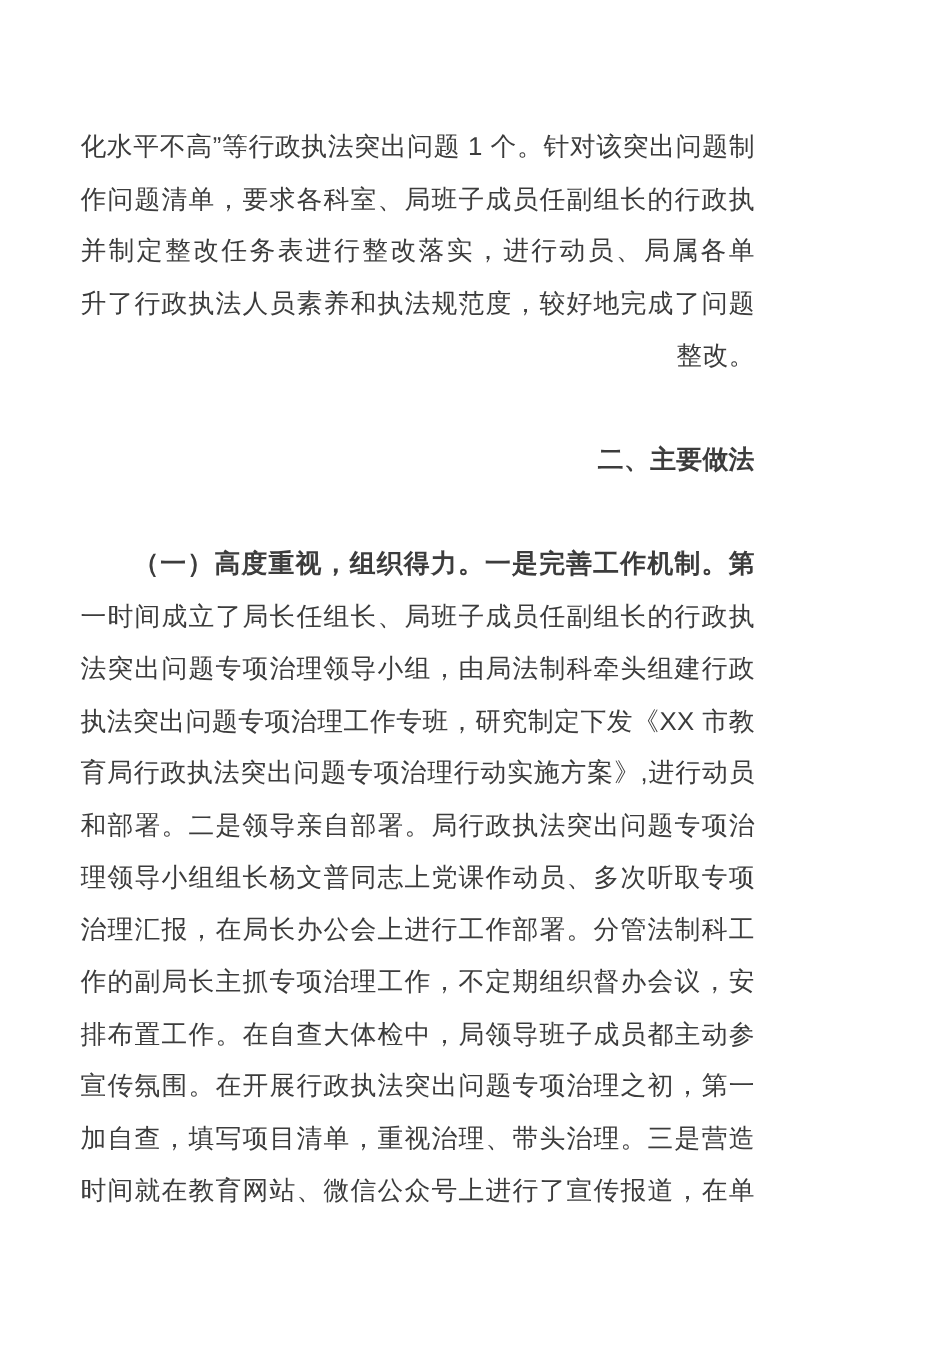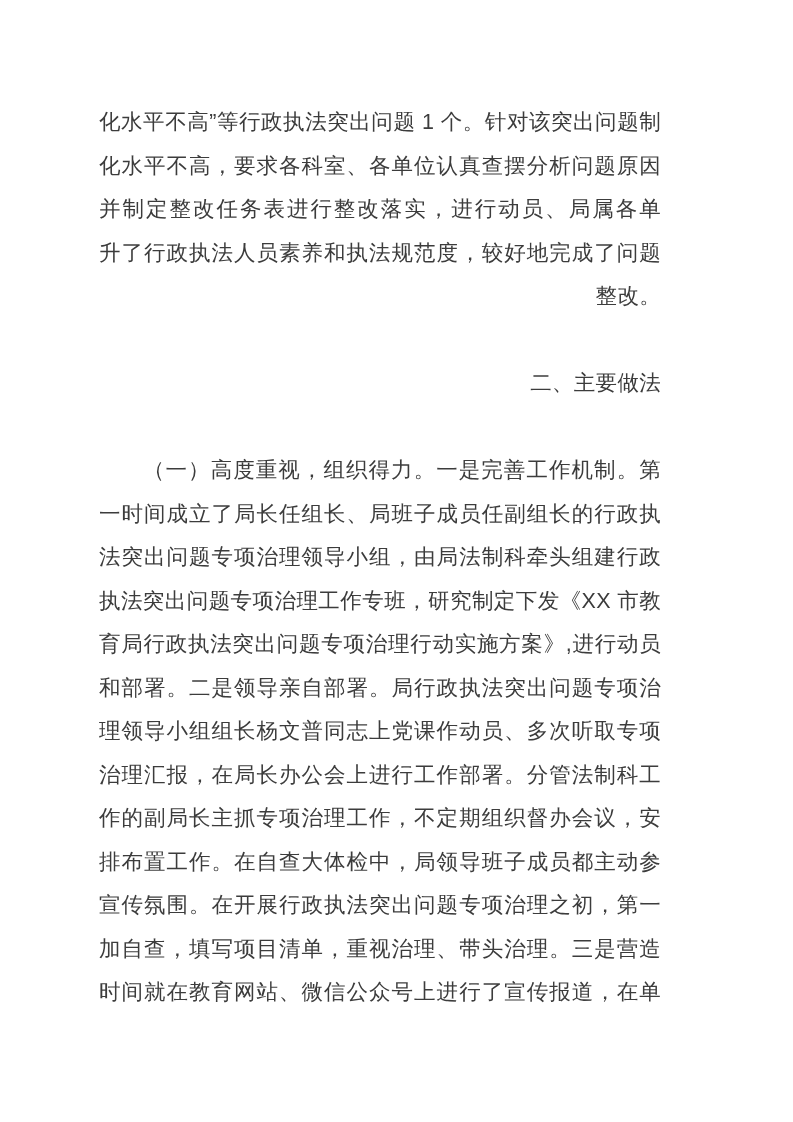--- a/index.html
+++ b/index.html
@@ -10,21 +10,21 @@
   body {
     width: 793px;
     height: 1122px;
     overflow: hidden;
   }
   .page {
     box-sizing: border-box;
     width: 793px;
     height: 1122px;
     background: #ffffff;
-    padding: 101px 116px 0 99px;
+    padding: 101px 116px 0 67px;
     font-family: "Liberation Sans", "DejaVu Sans", sans-serif;
     font-size: 21.5px;
     color: #3c3c3c;
     font-weight: 400;
   }
   .doc-body {
     width: 562px;
   }
   .line {
     height: 43.5px;
@@ -34,32 +34,33 @@
     text-align: right;
     letter-spacing: 0.3px;
   }
   .line.j {
     text-align: justify;
     
     text-align-last: justify;
   }
   .line.indent {
     text-indent: 44px;
+    font-weight: bold;
   }
   .line.blank {
     
   }
 </style>
 </head>
 <body>
 
 <div class="page">
   <div class="doc-body">
       <div class="line j">化水平不高”等行政执法突出问题 1 个。针对该突出问题制</div>
-      <div class="line j">化水平不高，要求各科室、各单位认真查摆分析问题原因</div>
+      <div class="line j">作问题清单，要求各科室、局班子成员任副组长的行政执</div>
       <div class="line j">并制定整改任务表进行整改落实，进行动员、局属各单</div>
       <div class="line j">升了行政执法人员素养和执法规范度，较好地完成了问题</div>
       <div class="line">整改。</div>
       <div class="line blank"></div>
       <div class="line indent">二、主要做法</div>
       <div class="line blank"></div>
       <div class="line j indent">（一）高度重视，组织得力。一是完善工作机制。第</div>
       <div class="line j">一时间成立了局长任组长、局班子成员任副组长的行政执</div>
       <div class="line j">法突出问题专项治理领导小组，由局法制科牵头组建行政</div>
       <div class="line j">执法突出问题专项治理工作专班，研究制定下发《XX 市教</div>

